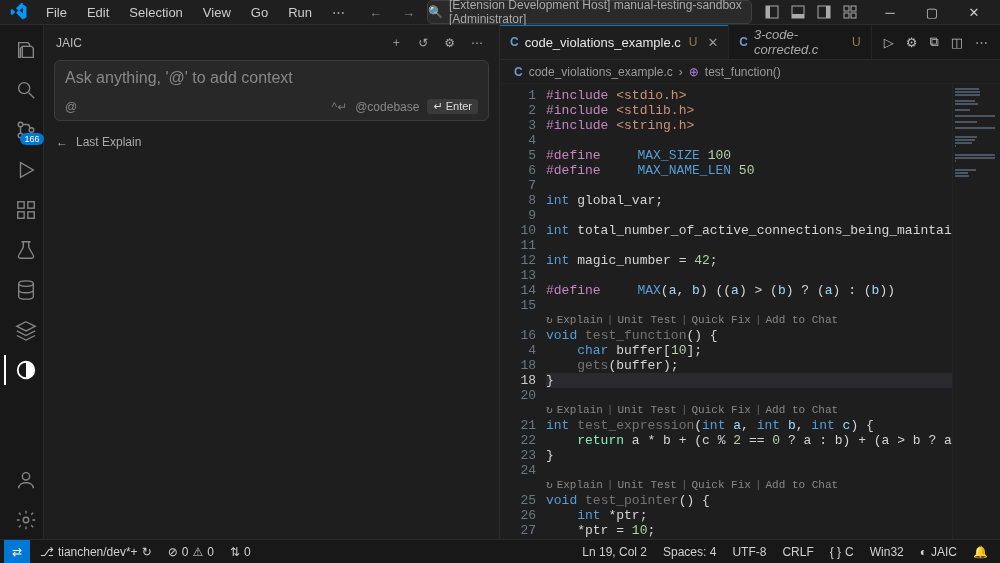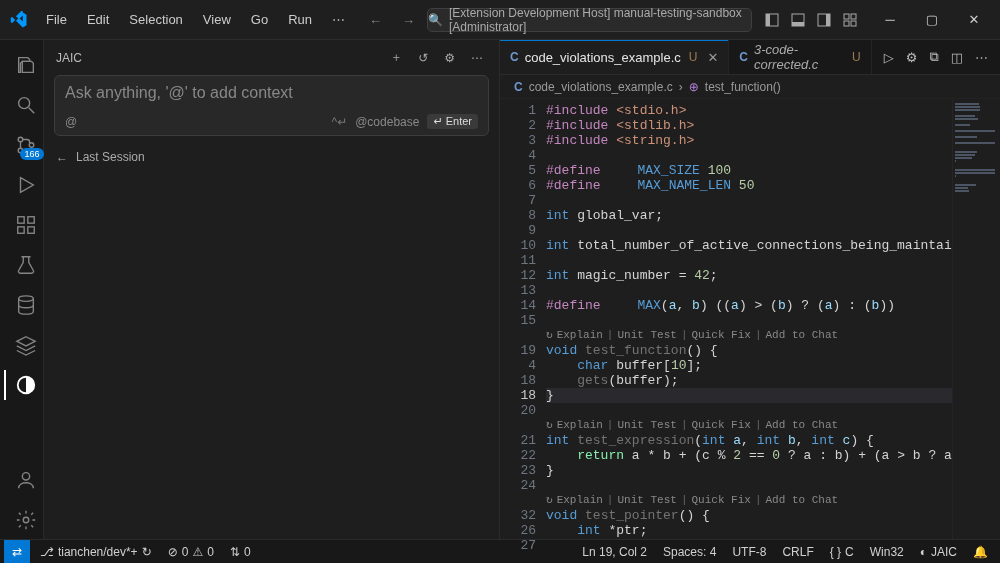--- a/index.html
+++ b/index.html
@@ -9,21 +9,21 @@
     color: #cccccc;
     font-size: 13px;
     width: 1000px;
     height: 563px;
     overflow: hidden;
     display: flex;
     flex-direction: column;
   }
   
   .titlebar {
-    height: 40px;
+    height: 25px;
     background: #1f1f1f;
     display: flex;
     align-items: center;
     padding: 0 6px;
     gap: 4px;
     border-bottom: 1px solid #2d2d2d;
   }
   .titlebar .vscode-logo { width: 18px; height: 18px; margin: 0 6px 0 4px; }
   .titlebar .menu-item { padding: 4px 8px; cursor: default; color: #ccc; }
   .titlebar .flex-spacer { flex: 1; }
@@ -328,21 +328,21 @@
         <span style="color:#777;">^↵</span>
         <span>@codebase</span>
         <span class="kbd">
           <span>↵</span>
           <span>Enter</span>
         </span>
       </div>
     </div>
     <div class="last-session">
       <span>←</span>
-      <span>Last Session</span>
+      <span>Last Explain</span>
     </div>
   </div>
 
   <div class="editor-group">
     <div class="tabs-row">
       <div class="tab active">
         <span class="c-lang">C</span>
         <span>code_violations_example.c</span>
         <span class="mod">U</span>
         <span class="close">✕</span>
@@ -379,32 +379,32 @@
           <div class="ln">7</div>
           <div class="ln">8</div>
           <div class="ln">9</div>
           <div class="ln">10</div>
           <div class="ln">11</div>
           <div class="ln">12</div>
           <div class="ln">13</div>
           <div class="ln">14</div>
           <div class="ln">15</div>
           <div class="ln"></div>
-          <div class="ln">19</div>
+          <div class="ln">16</div>
           <div class="ln">4</div>
           <div class="ln">18</div>
           <div class="ln curr">18</div>
           <div class="ln">20</div>
           <div class="ln"></div>
           <div class="ln">21</div>
           <div class="ln">22</div>
           <div class="ln">23</div>
           <div class="ln">24</div>
           <div class="ln"></div>
-          <div class="ln">32</div>
+          <div class="ln">25</div>
           <div class="ln">26</div>
           <div class="ln">27</div>
         </div>
       <div class="code" id="code"><div class="line"><span class="tok-macro">#include</span> <span class="tok-include">&lt;stdio.h&gt;</span></div><div class="line"><span class="tok-macro">#include</span> <span class="tok-include">&lt;stdlib.h&gt;</span></div><div class="line"><span class="tok-macro">#include</span> <span class="tok-include">&lt;string.h&gt;</span></div><div class="line"></div><div class="line"><span class="tok-macro">#define</span> <span class="tok-define">MAX_SIZE</span> <span class="tok-num">100</span></div><div class="line"><span class="tok-macro">#define</span> <span class="tok-define">MAX_NAME_LEN</span> <span class="tok-num">50</span></div><div class="line"></div><div class="line"><span class="tok-type">int</span> <span class="tok-ident">global_var</span>;</div><div class="line"></div><div class="line"><span class="tok-type">int</span> <span class="tok-ident">total_number_of_active_connections_being_maintained_withinin_m</span></div><div class="line"></div><div class="line"><span class="tok-type">int</span> <span class="tok-ident">magic_number</span> = <span class="tok-num">42</span>;</div><div class="line"></div><div class="line"><span class="tok-macro">#define</span> <span class="tok-define">MAX</span>(<span class="tok-param">a</span>, <span class="tok-param">b</span>) ((<span class="tok-param">a</span>) &gt; (<span class="tok-param">b</span>) ? (<span class="tok-param">a</span>) : (<span class="tok-param">b</span>))</div><div class="line"></div><div class="codelens"><span>↻</span> <span class="lens-item">Explain</span> <span class="sep">|</span> <span class="lens-item">Unit Test</span> <span class="sep">|</span> <span class="lens-item">Quick Fix</span> <span class="sep">|</span> <span class="lens-item">Add to Chat</span></div><div class="line"><span class="tok-type">void</span> <span class="tok-func">test_function</span>() {</div><div class="line">    <span class="tok-type">char</span> <span class="tok-ident">buffer</span>[<span class="tok-num">10</span>];</div><div class="line">    <span class="tok-func">gets</span>(<span class="tok-ident">buffer</span>);</div><div class="line cursor-line">}</div><div class="line"></div><div class="codelens"><span>↻</span> <span class="lens-item">Explain</span> <span class="sep">|</span> <span class="lens-item">Unit Test</span> <span class="sep">|</span> <span class="lens-item">Quick Fix</span> <span class="sep">|</span> <span class="lens-item">Add to Chat</span></div><div class="line"><span class="tok-type">int</span> <span class="tok-func">test_expression</span>(<span class="tok-type">int</span> <span class="tok-param">a</span>, <span class="tok-type">int</span> <span class="tok-param">b</span>, <span class="tok-type">int</span> <span class="tok-param">c</span>) {</div><div class="line">    <span class="tok-key">return</span> <span class="tok-ident">a</span> * <span class="tok-ident">b</span> + (<span class="tok-ident">c</span> % <span class="tok-num">2</span> == <span class="tok-num">0</span> ? <span class="tok-ident">a</span> : <span class="tok-ident">b</span>) + (<span class="tok-ident">a</span> &gt; <span class="tok-ident">b</span> ? <span class="tok-ident">a</span> : );</div><div class="line">}</div><div class="line"></div><div class="codelens"><span>↻</span> <span class="lens-item">Explain</span> <span class="sep">|</span> <span class="lens-item">Unit Test</span> <span class="sep">|</span> <span class="lens-item">Quick Fix</span> <span class="sep">|</span> <span class="lens-item">Add to Chat</span></div><div class="line"><span class="tok-type">void</span> <span class="tok-func">test_pointer</span>() {</div><div class="line">    <span class="tok-type">int</span> *<span class="tok-ident">ptr</span>;</div><div class="line">    *<span class="tok-ident">ptr</span> = <span class="tok-num">10</span>;</div></div>
       <div class="minimap" id="minimap">
           <div class="mini-line" style="width:24px;background:#4b5563;"></div>
           <div class="mini-line" style="width:25px;background:#4b5563;"></div>
           <div class="mini-line" style="width:25px;background:#4b5563;"></div>
           <div class="mini-line" style="width:0px;background:#4b5563;"></div>
           <div class="mini-line" style="width:20px;background:#4b5563;"></div>

